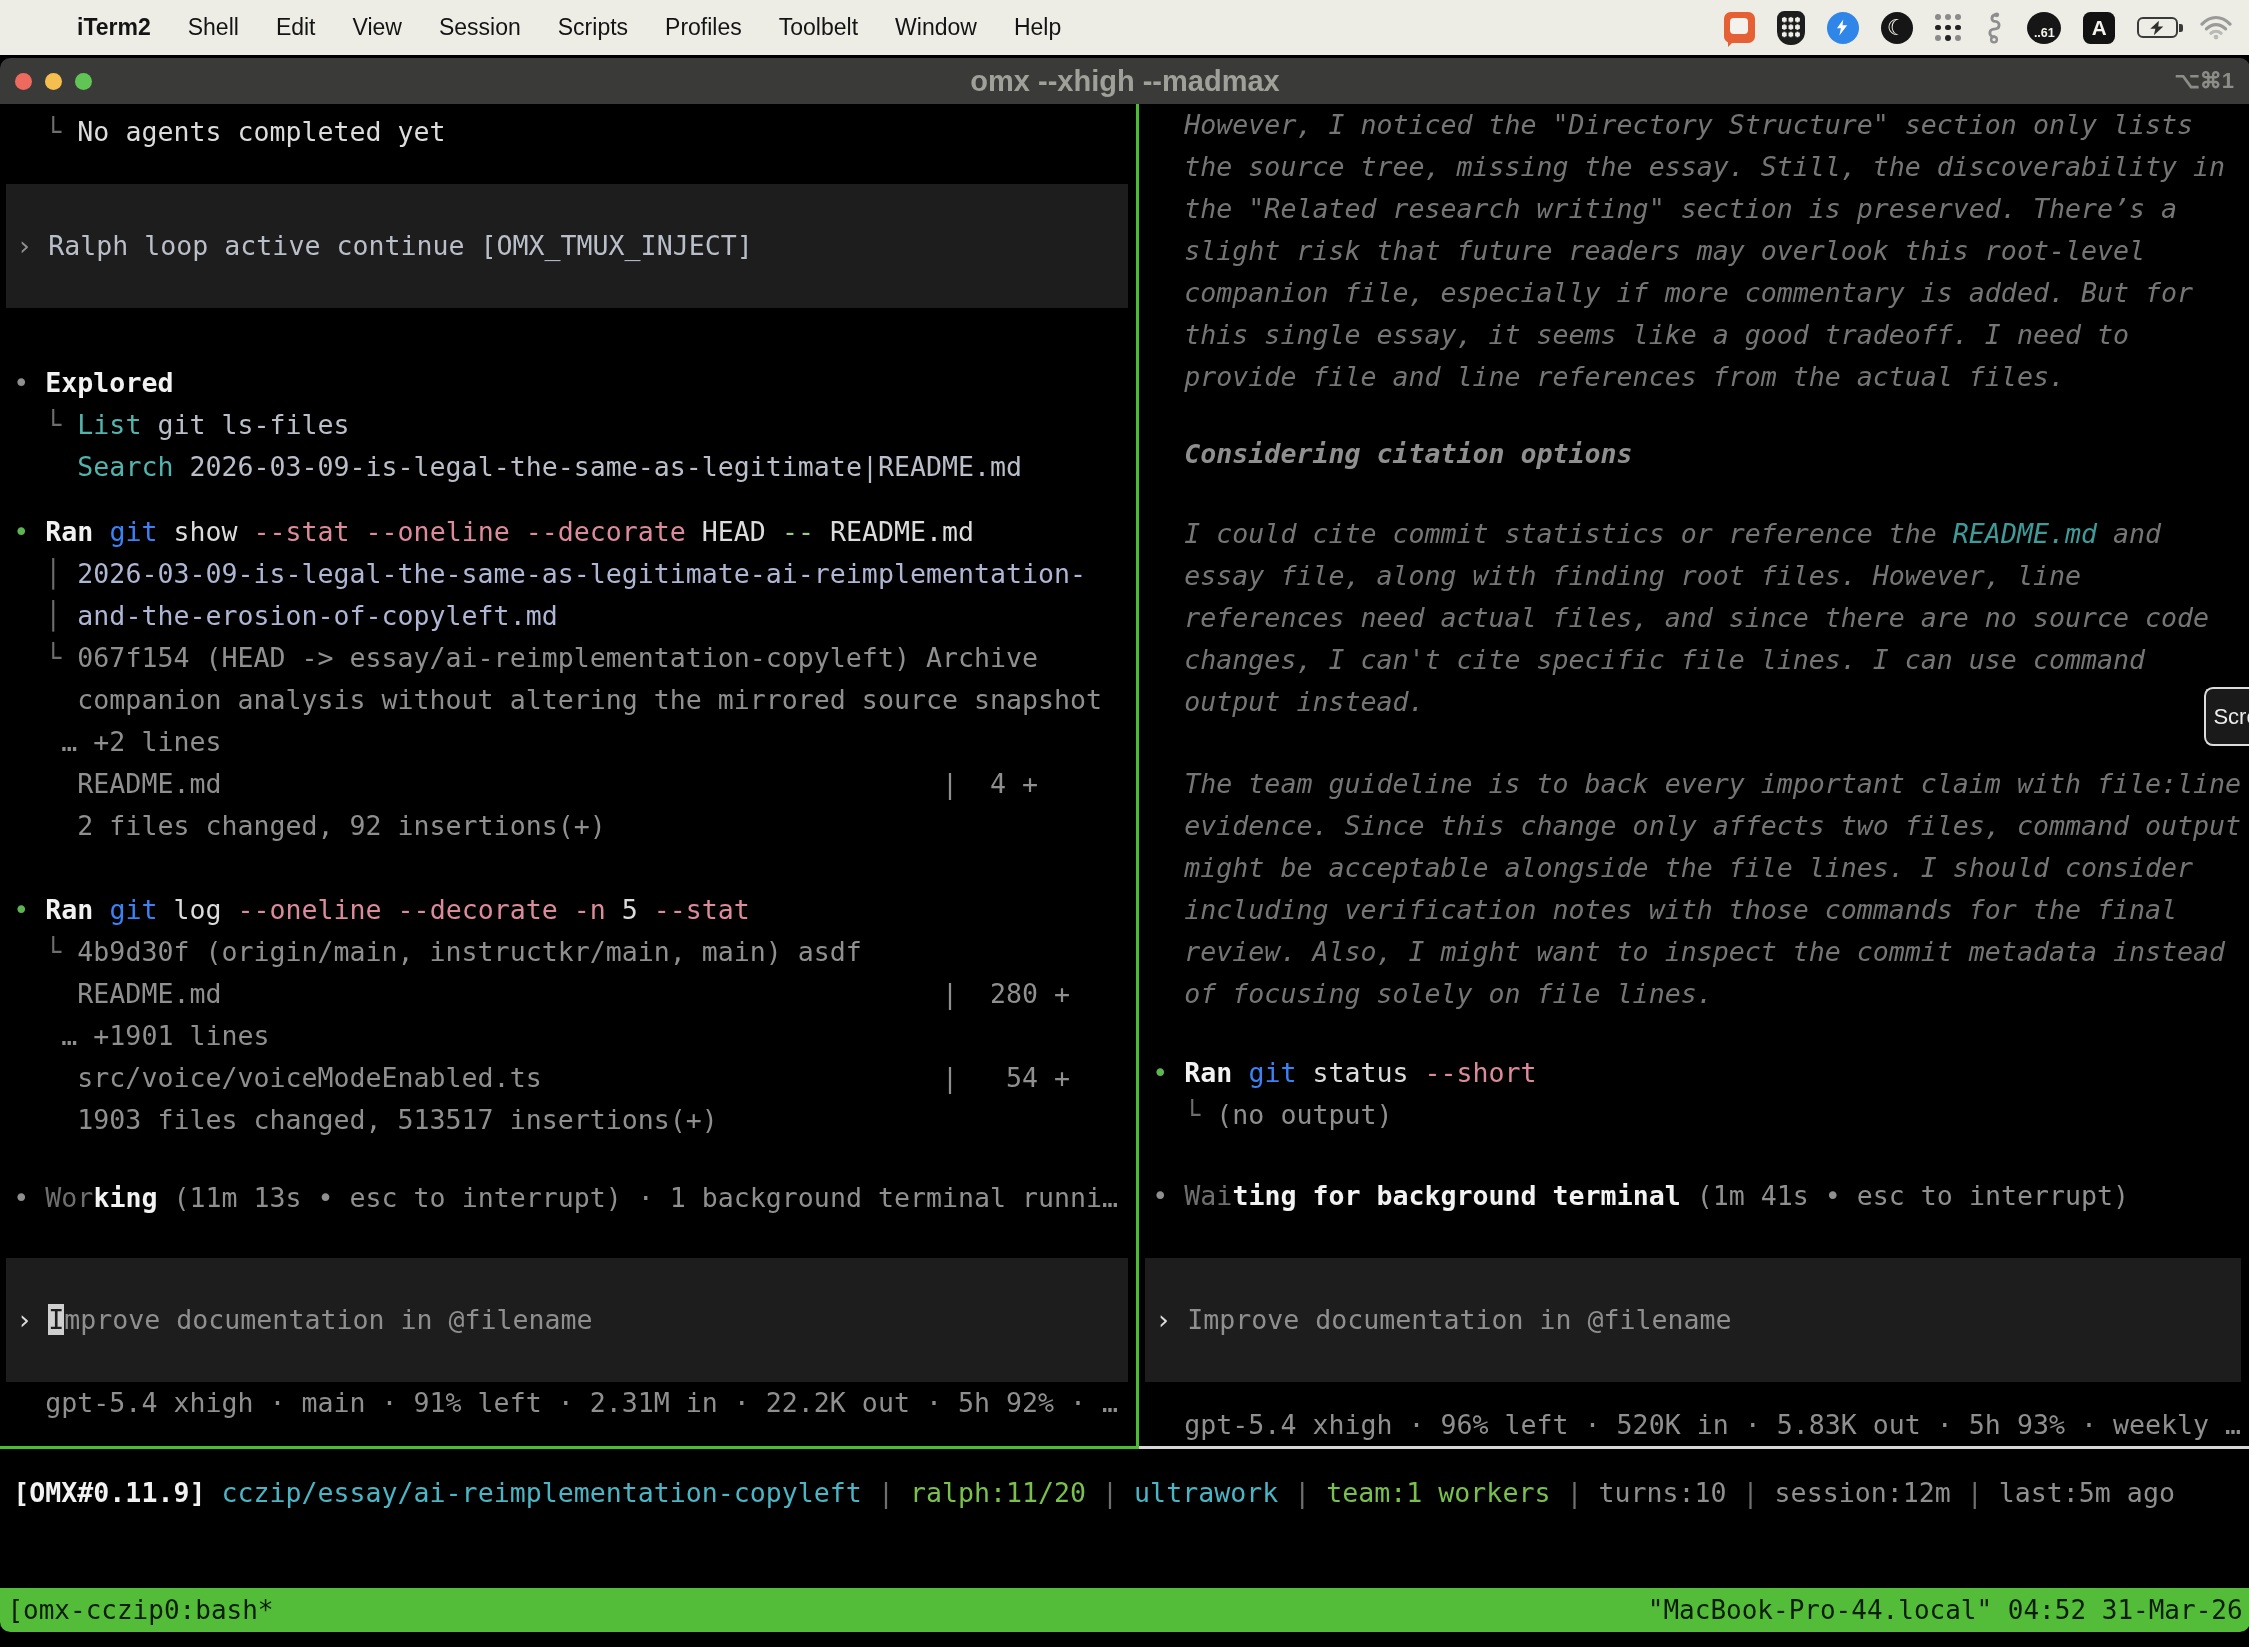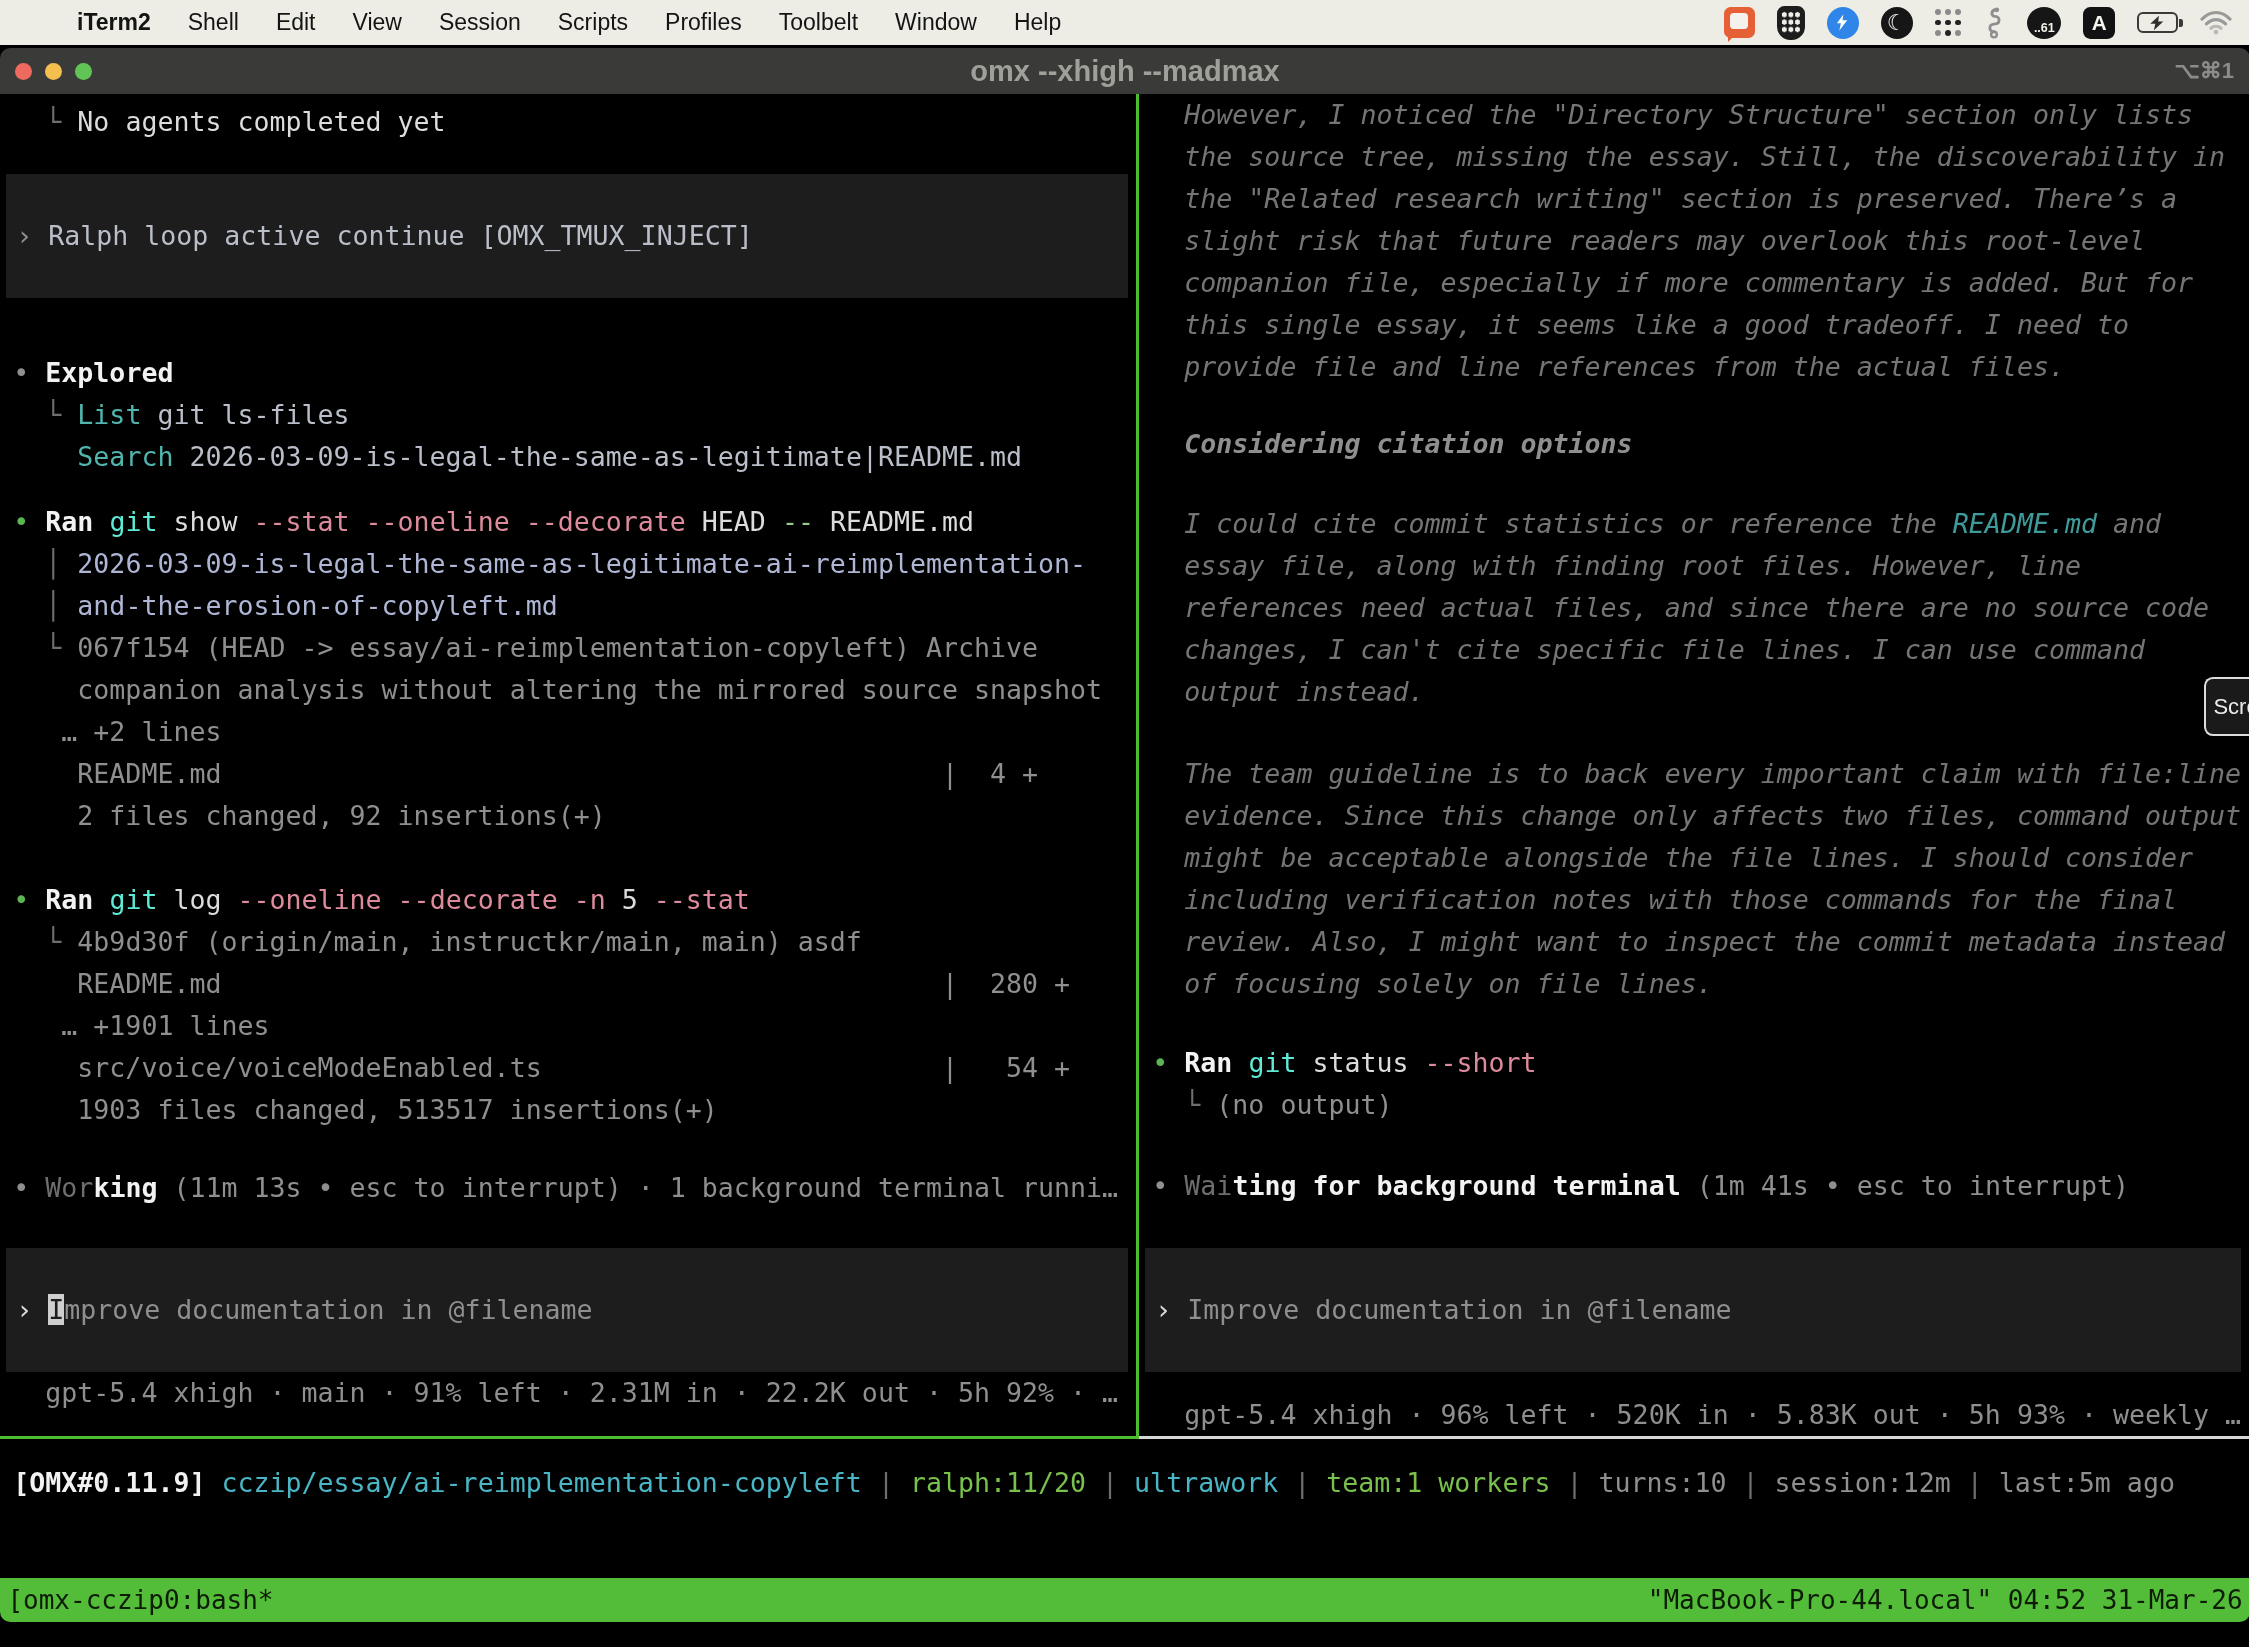--- a/index.html
+++ b/index.html
@@ -1,20 +1,20 @@
 <!DOCTYPE html>
 <html style="font-size:11.8px"><head>
 <meta charset="utf-8">
 <style>
   * { margin:0; padding:0; box-sizing:border-box; }
   html,body { width:2250px; height:1648px; background:#000; overflow:hidden;
               font-family:"Liberation Sans", sans-serif; }
 
   
-  .menu-bar { height:45px; background:#edece5; display:flex; align-items:center;
+  .menu-bar { height:55px; background:#edece5; display:flex; align-items:center;
               padding:0 17.7px 0 37px; font-size:23px; color:#141414; }
   .menu-items { display:flex; align-items:center; gap:37px; }
   .apple { font-size:26.6px; margin-right:3px; }
   .menu-item { white-space:nowrap; }
   .menu-item.app { font-weight:bold; }
   .menu-status { margin-left:auto; display:flex; align-items:center; gap:22px; }
 
   .mi { display:flex; align-items:center; justify-content:center; } 
   .ic-screen { width:31px; height:31px; background:#e56035; border-radius:6.6px; position:relative; }
   .ic-screen::before { content:""; position:absolute; left:6.6px; top:5.9px; width:17.7px; height:16px;
@@ -68,21 +68,21 @@
   .cmdbox .tblock { position:static; padding:41px 0 0 10.3px; }
 
   
   .seg-b  { color:#f2f2f2; font-weight:bold; }
   .seg-w  { color:#dcdcdc; }
   .seg-lg { color:#b9bec8;text-align:center; }
   .seg-g  { color:#8f8f8f; }
   .seg-d  { color:#6e6e6e; }
   .seg-t  { color:#4fb5ad; }
   .seg-c  { color:#4ab5c4; }
-  .seg-bl { color:#5eead4;margin-top:36px; }
+  .seg-bl { color:#3b82f6;margin-top:36px; }
   .seg-s  { color:#dd8b9c; }
   .seg-gn { color:#9cc98b; }
   .seg-gb { color:#5cb452; }
   .seg-lv { color:#aeb6d4; }
   .seg-grn2 { color:#79c14c; }
   .seg-gi { color:#757575; font-style:italic; }
   .seg-ti { color:#3f9b99; font-style:italic; }
   .seg-bi { color:#8f8f8f; font-weight:bold; font-style:italic; }
   .seg-cur { background:#cfcfcf; color:#1d1d1d; }
 

